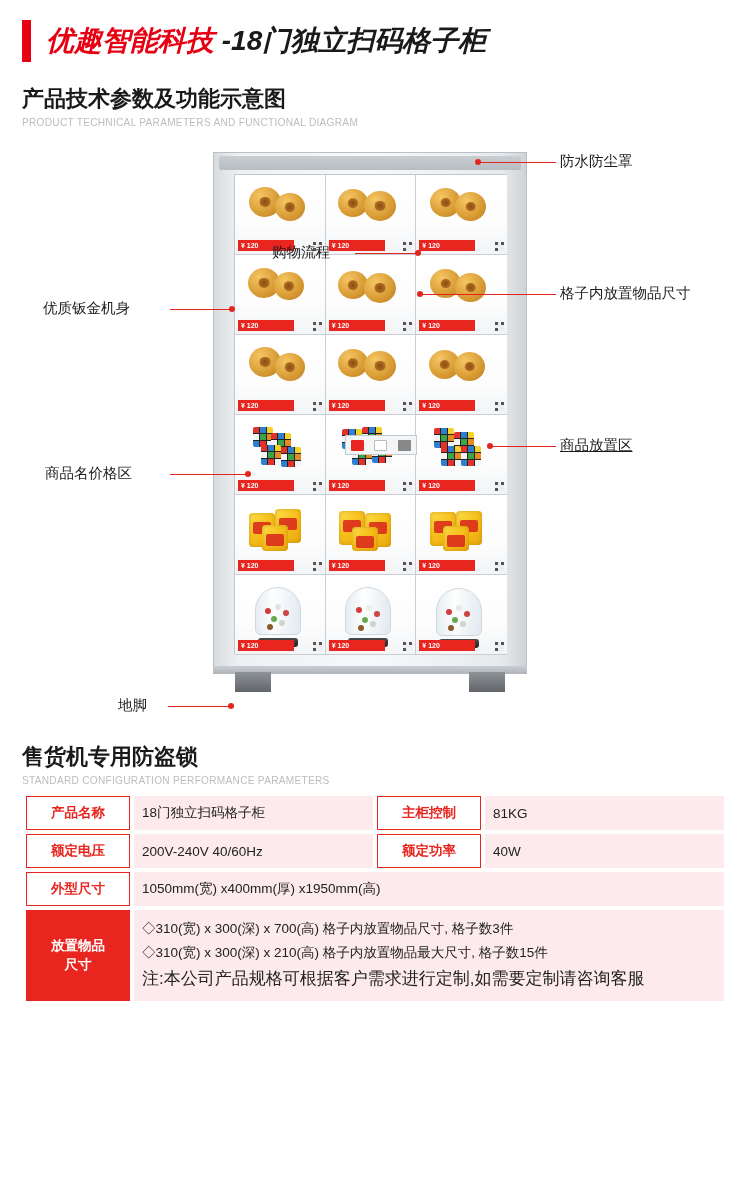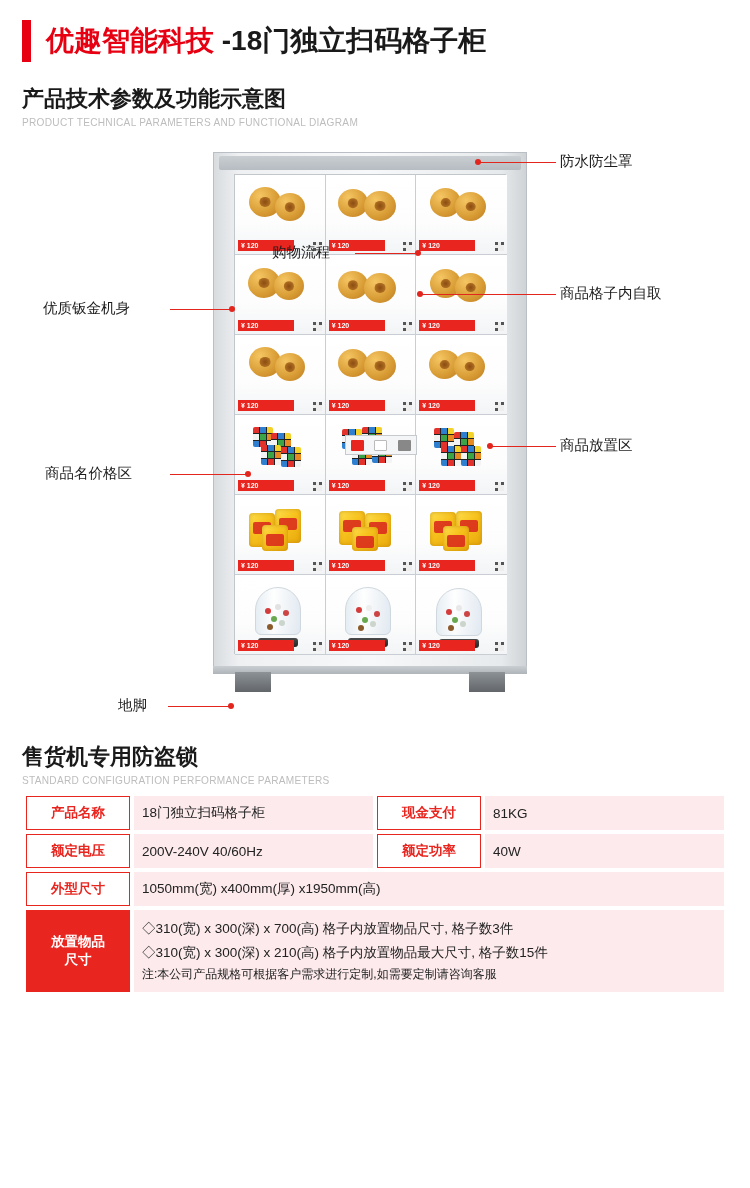--- a/index.html
+++ b/index.html
@@ -12,20 +12,21 @@
     color: #222;
     position: relative;
     overflow: hidden;
   }
 
   
   .header {
     position: relative;
     padding: 22px 0 10px 0;
     height: 72px;
+    font-style: italic;
   }
   .header-bar {
     position: absolute;
     left: 22px;
     top: 20px;
     width: 9px;
     height: 42px;
     background: #e60012;
   }
   .header-title {
@@ -302,21 +303,21 @@
     background: #e8251f;
     color: #fff;
     font-weight: bold;
     text-align: center;
     border: 1.6px solid #e8251f;
     width: 104px;
     line-height: 1.35;
   }
   td.v-wide { background:#fdeaec; }
   td.v-wide div { line-height: 1.75; font-size: 13.5px; }
-  td.v-wide div.note { font-size: 12px; }
+  td.v-wide div.note { font-size: 17px; }
 </style>
 </head>
 <body>
 
 <div class="header">
   <div class="header-bar"></div>
   <div class="header-title">
     <span class="brand-red">优趣智能科技</span><span class="brand-dark"> -18门独立扫码格子柜</span>
   </div>
 </div>
@@ -540,29 +541,29 @@
   </div>
 
   <div class="callout" style="left:560px; top:168px;">防水防尘罩</div>
   <div class="lead" style="left:478px; top:178px; width:78px;"></div>
   <div class="dot" style="left:475px; top:175px;"></div>
 
   <div class="callout" style="left:272px; top:259px;">购物流程</div>
   <div class="lead" style="left:355px; top:269px; width:63px;"></div>
   <div class="dot" style="left:415px; top:266px;"></div>
 
-  <div class="callout" style="left:560px; top:300px;">商品格子内自取</div>
+  <div class="callout" style="left:560px; top:300px;">格子内放置物品尺寸</div>
   <div class="lead" style="left:420px; top:310px; width:136px;"></div>
   <div class="dot" style="left:417px; top:307px;"></div>
 
   <div class="callout" style="left:43px; top:315px;">优质钣金机身</div>
   <div class="lead" style="left:170px; top:325px; width:62px;"></div>
   <div class="dot" style="left:229px; top:322px;"></div>
 
-  <div class="callout" style="left:560px; top:452px;">商品放置区</div>
+  <div class="callout" style="left:560px; top:452px;text-decoration:underline;">商品放置区</div>
   <div class="lead" style="left:490px; top:462px; width:66px;"></div>
   <div class="dot" style="left:487px; top:459px;"></div>
 
   <div class="callout" style="left:45px; top:480px;">商品名价格区</div>
   <div class="lead" style="left:170px; top:490px; width:78px;"></div>
   <div class="dot" style="left:245px; top:487px;"></div>
 
   <div class="callout" style="left:118px; top:712px;">地脚</div>
   <div class="lead" style="left:168px; top:722px; width:62px;"></div>
   <div class="dot" style="left:228px; top:719px;"></div>
@@ -572,21 +573,21 @@
   <div class="sec-title-cn">售货机专用防盗锁</div>
   <div class="sec-title-en">STANDARD CONFIGURATION PERFORMANCE PARAMETERS</div>
 </div>
 
 <div class="specs">
   <table class="spec">
     <tbody>
         <tr>
       <td class="k">产品名称</td>
       <td class="v">18门独立扫码格子柜</td>
-      <td class="k">现金支付</td>
+      <td class="k">主柜控制</td>
       <td class="v">81KG</td>
     </tr>
     <tr>
       <td class="k">额定电压</td>
       <td class="v">200V-240V 40/60Hz</td>
       <td class="k">额定功率</td>
       <td class="v">40W</td>
     </tr>
     <tr>
       <td class="k">外型尺寸</td>

